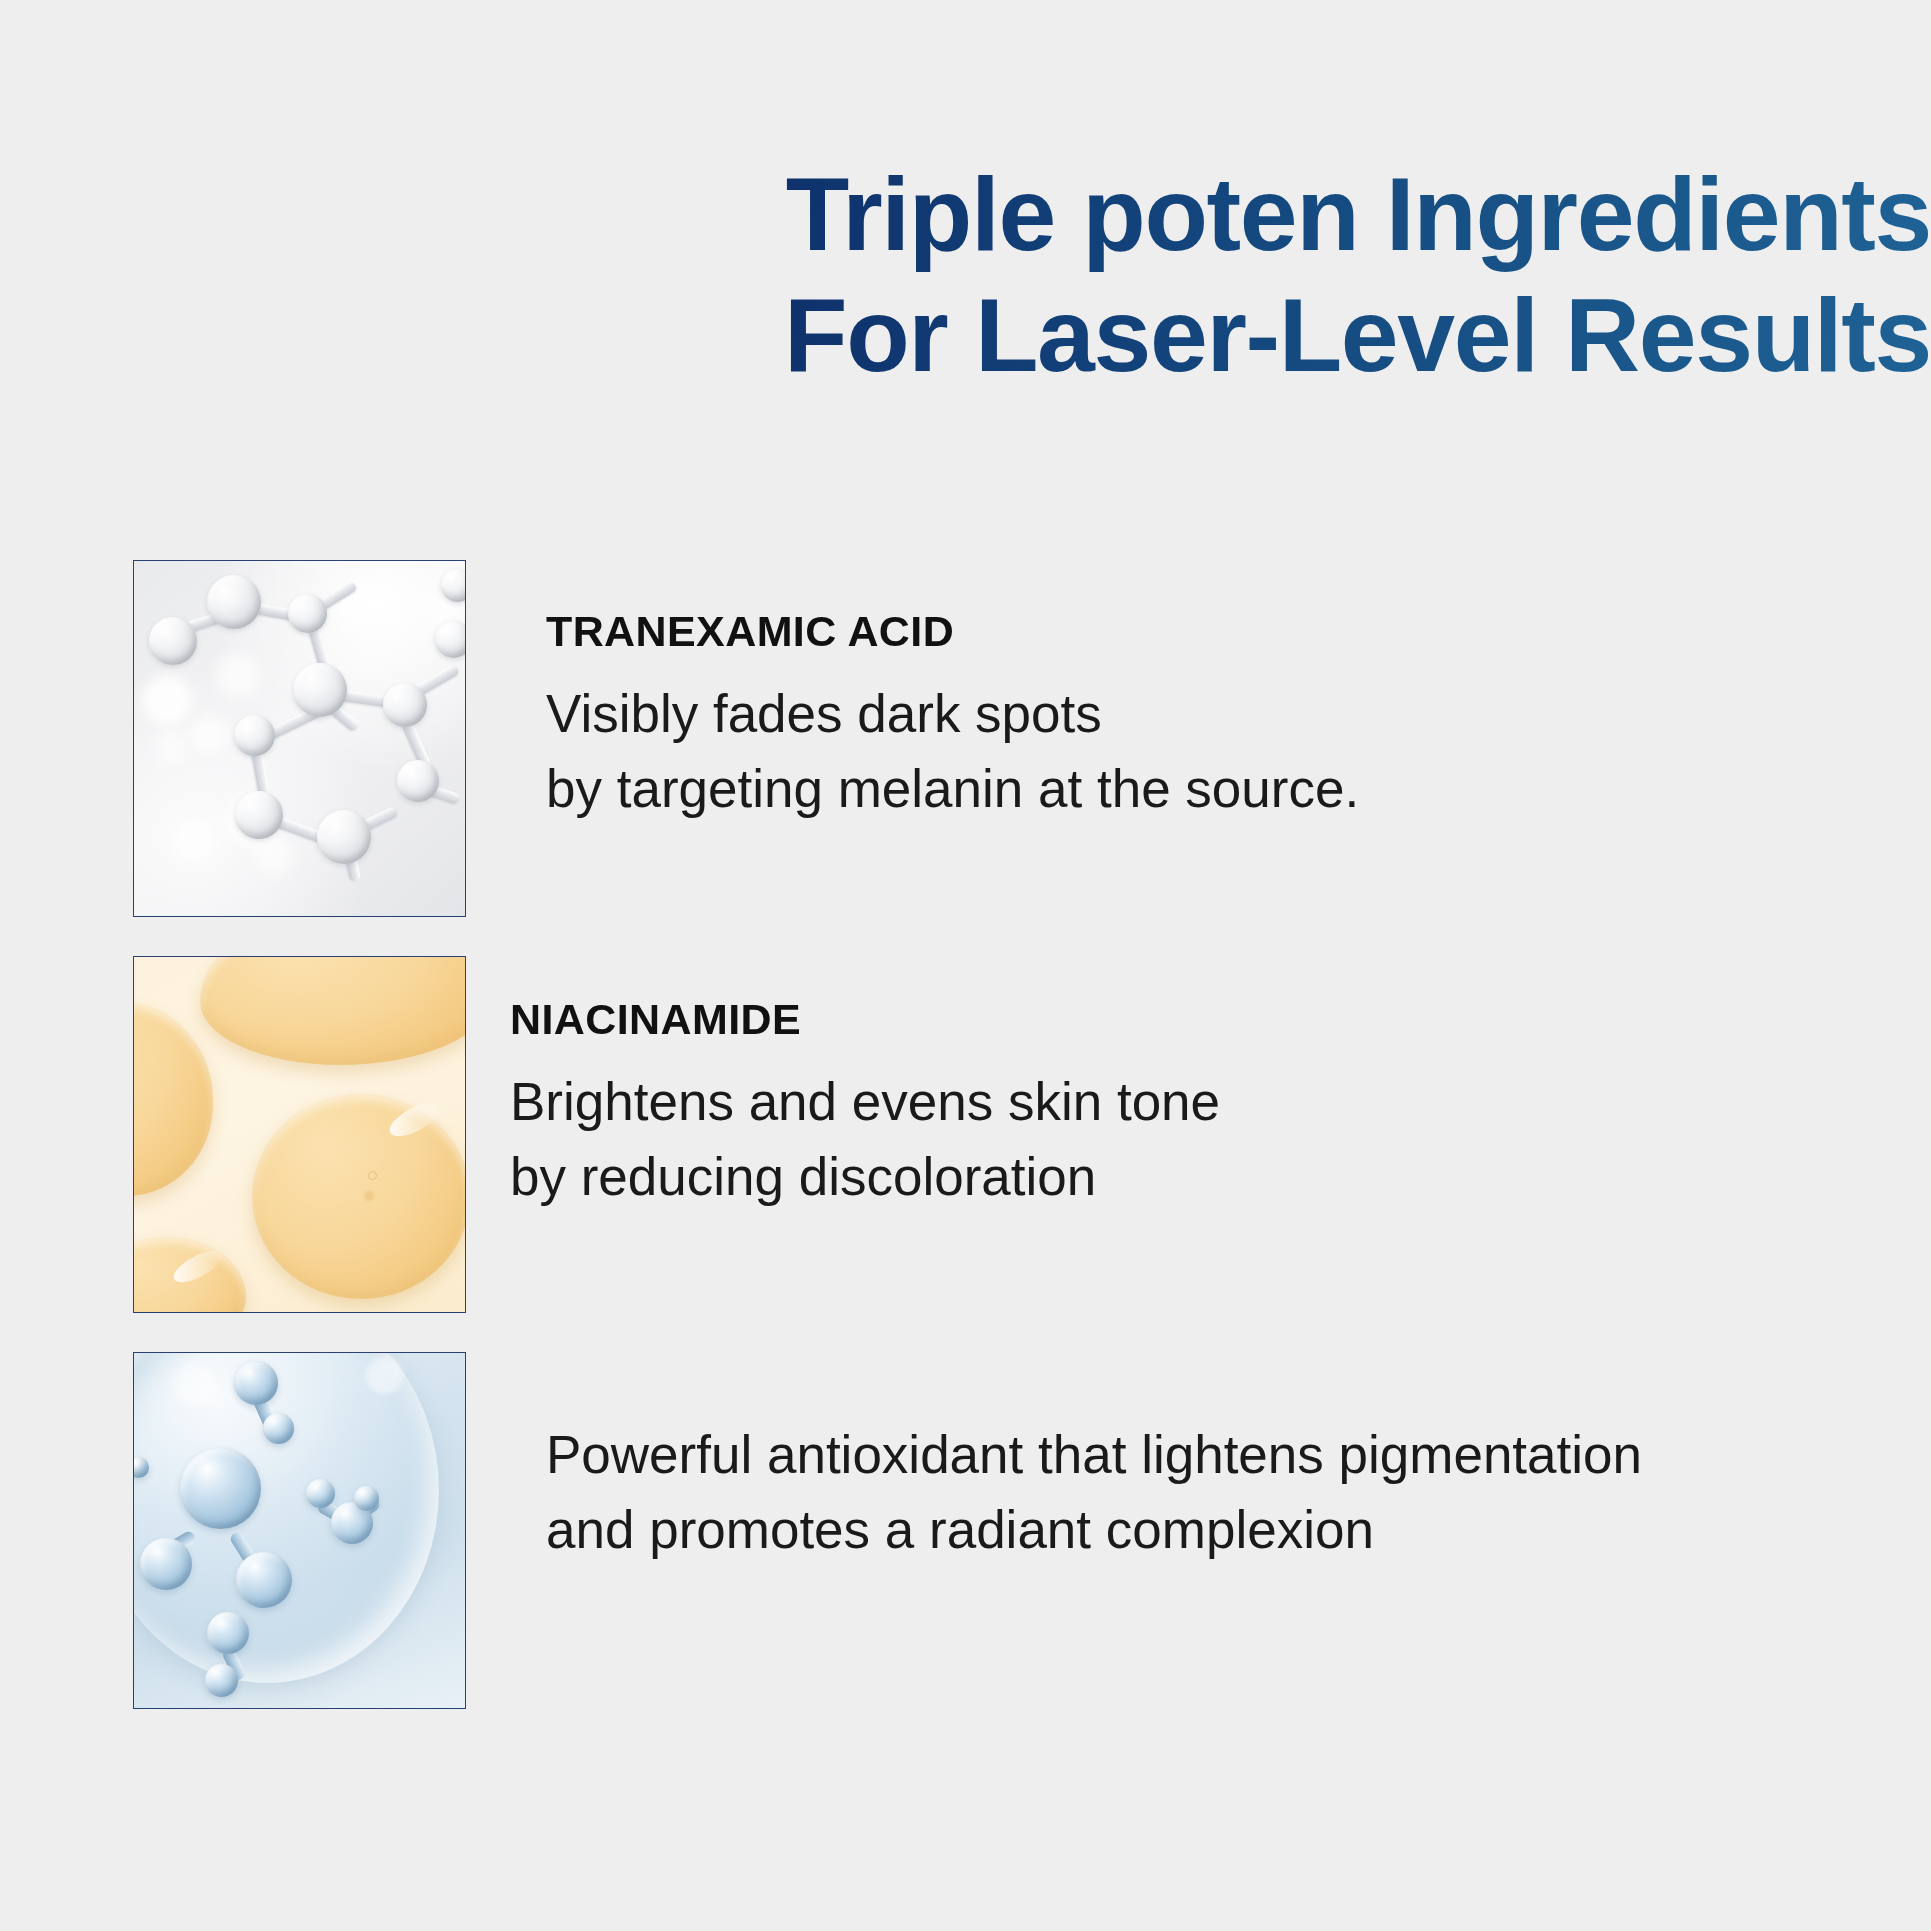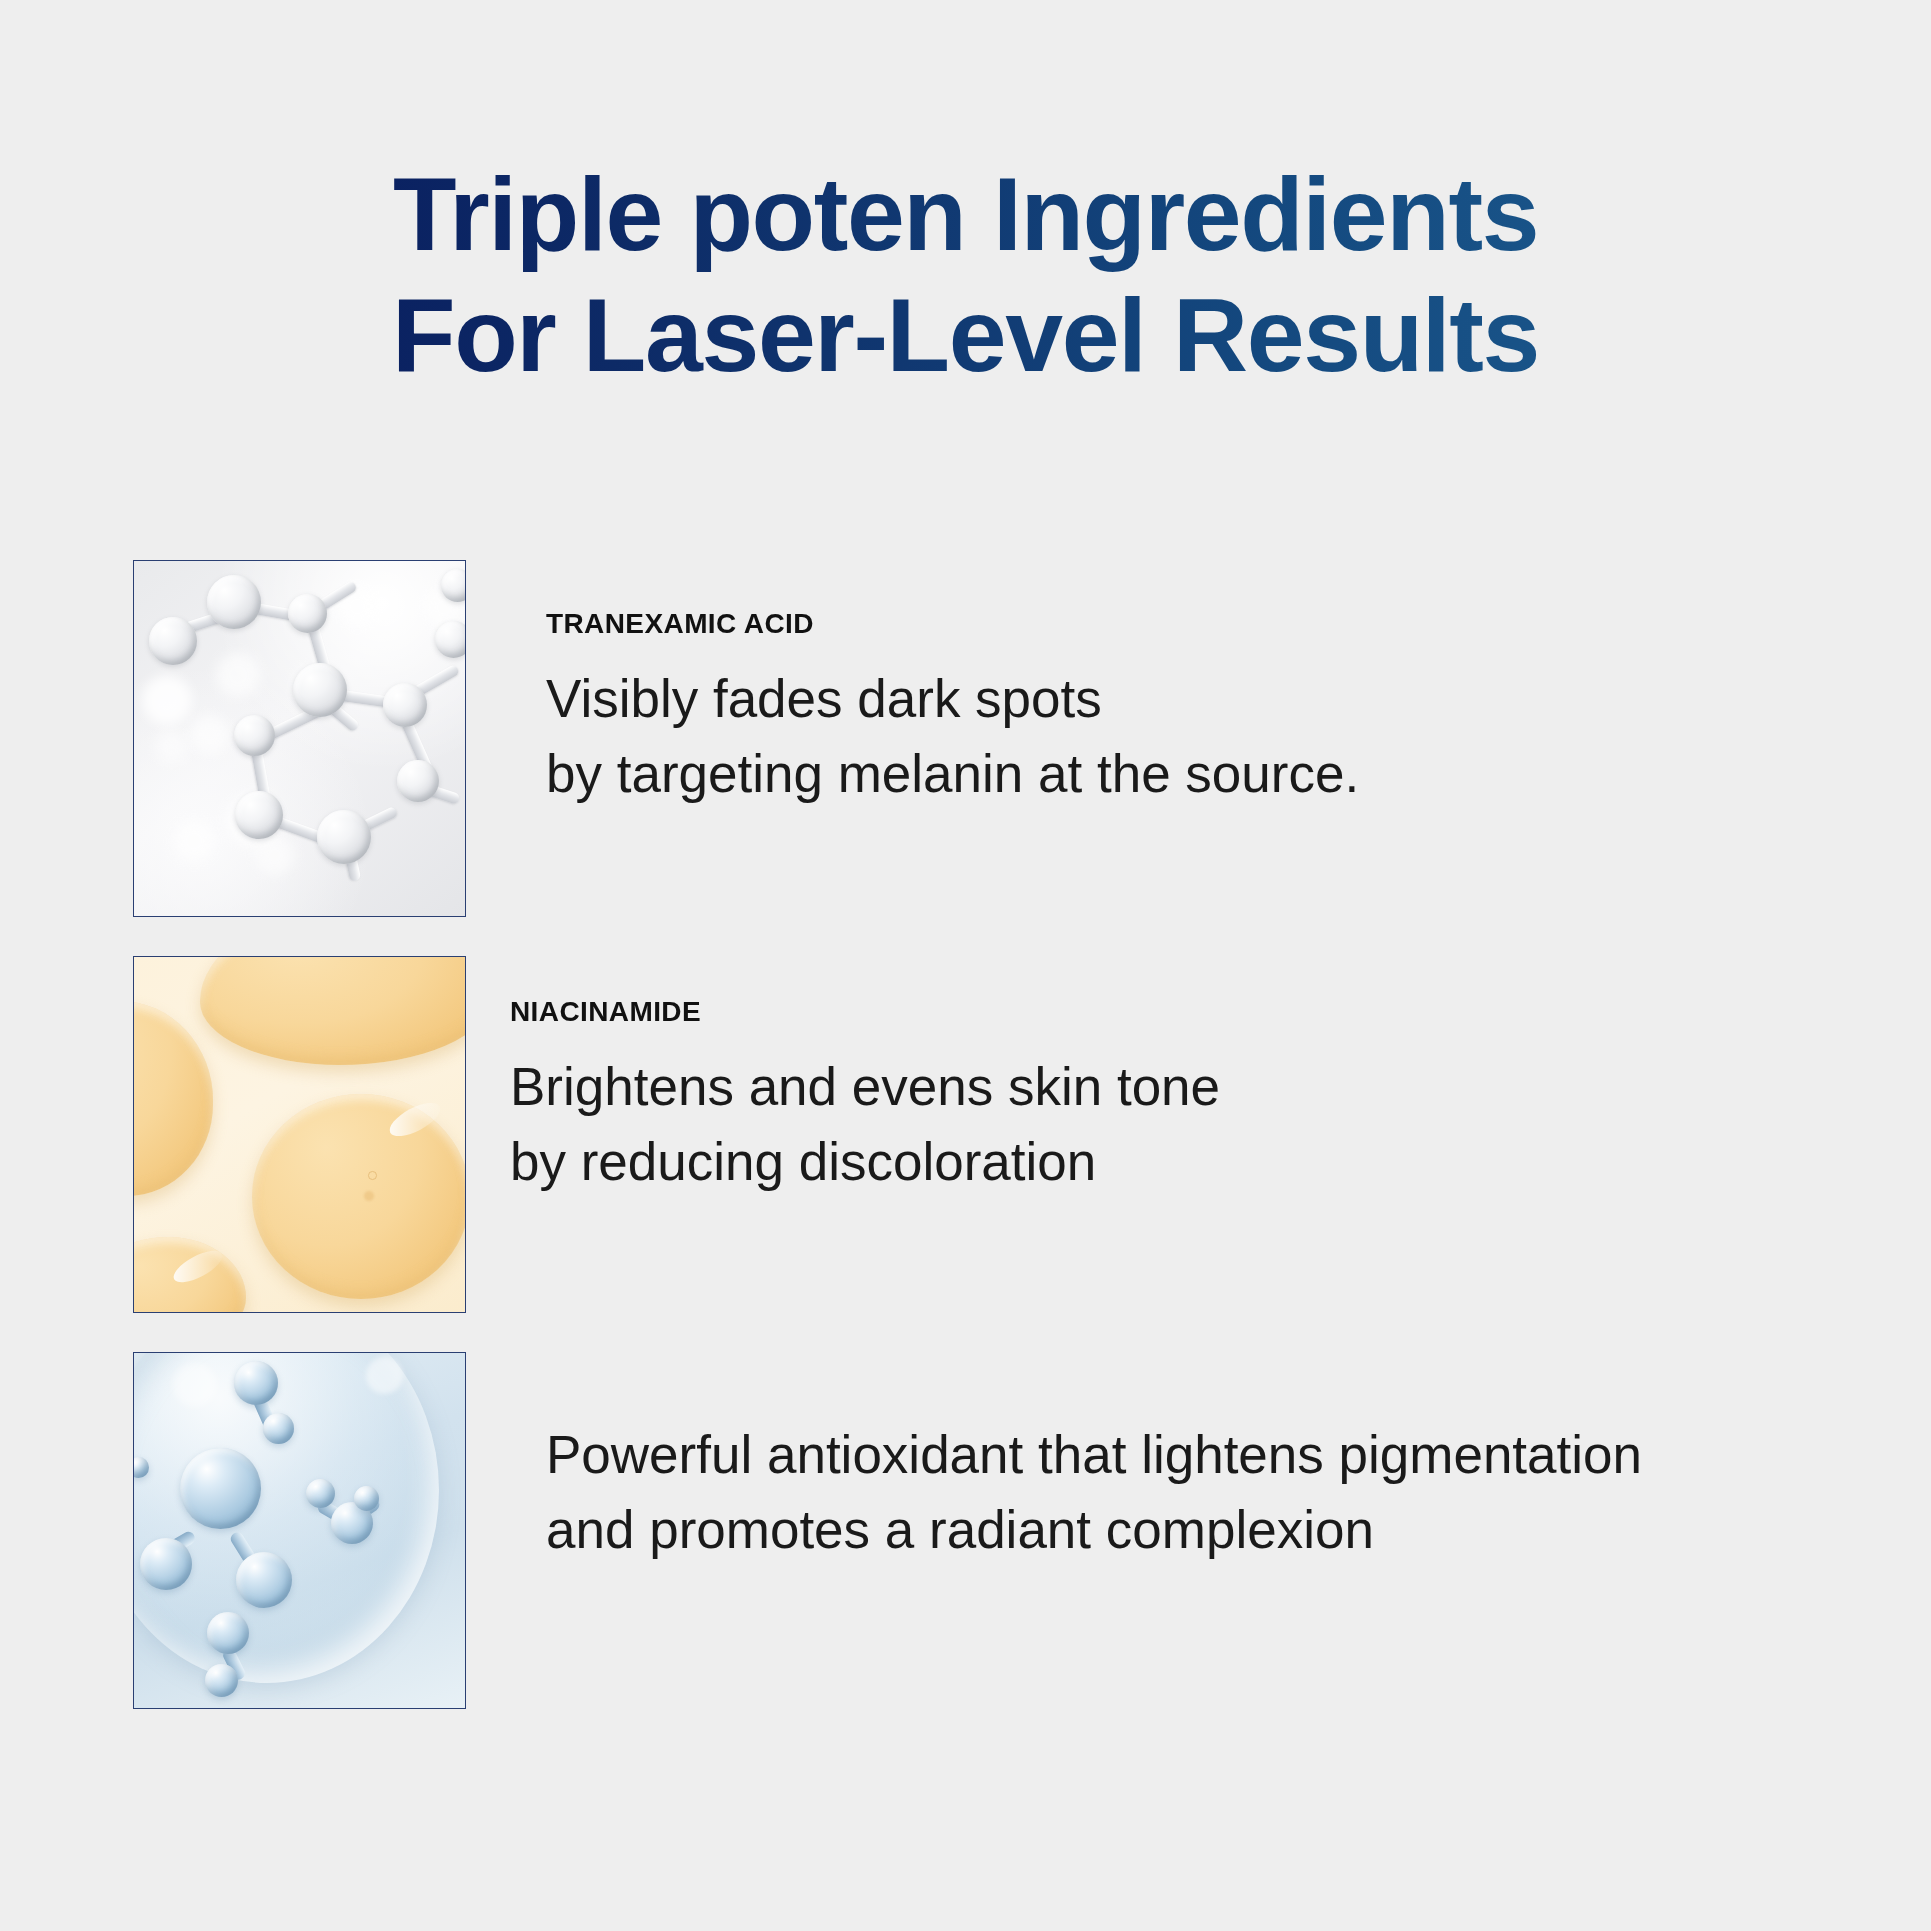--- a/index.html
+++ b/index.html
@@ -13,21 +13,21 @@
     position:relative;
     width:1931px; height:1931px;
     background:#eeeeee;
   }
 
   
   .title-block {
     position:absolute;
     left:0; top:154px;
     width:1931px;
-    text-align:center;
+    text-align:right;
   }
   .title-line {
     font-size:104px;
     font-weight:700;
     letter-spacing:-1.4px;
     line-height:1.16;
     background:linear-gradient(96deg, #06145a 0%, #0d2a66 32%, #14497f 66%, #1f6295 100%);
     -webkit-background-clip:text;
     background-clip:text;
     color:transparent;
@@ -121,21 +121,21 @@
     border-radius:6.8px;
     transform-origin:0 50%;
   }
 
   
   .txt {
     margin-left:80px;
     padding-top:0;
   }
   .ing-name {
-    font-size:28px;
+    font-size:43px;
     font-weight:700;
     color:#111111;
     letter-spacing:0.4px;
     line-height:1;
     white-space:nowrap;
   }
   .ing-desc {
     font-size:53px;
     font-weight:400;
     color:#1a1a1a;

